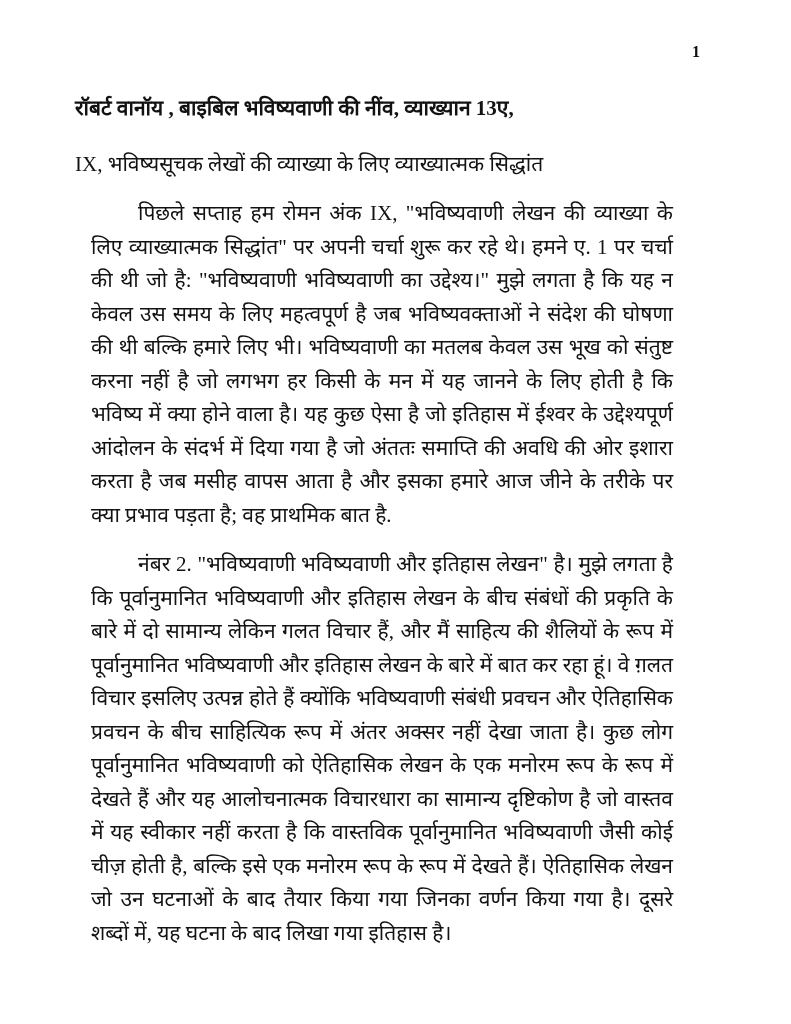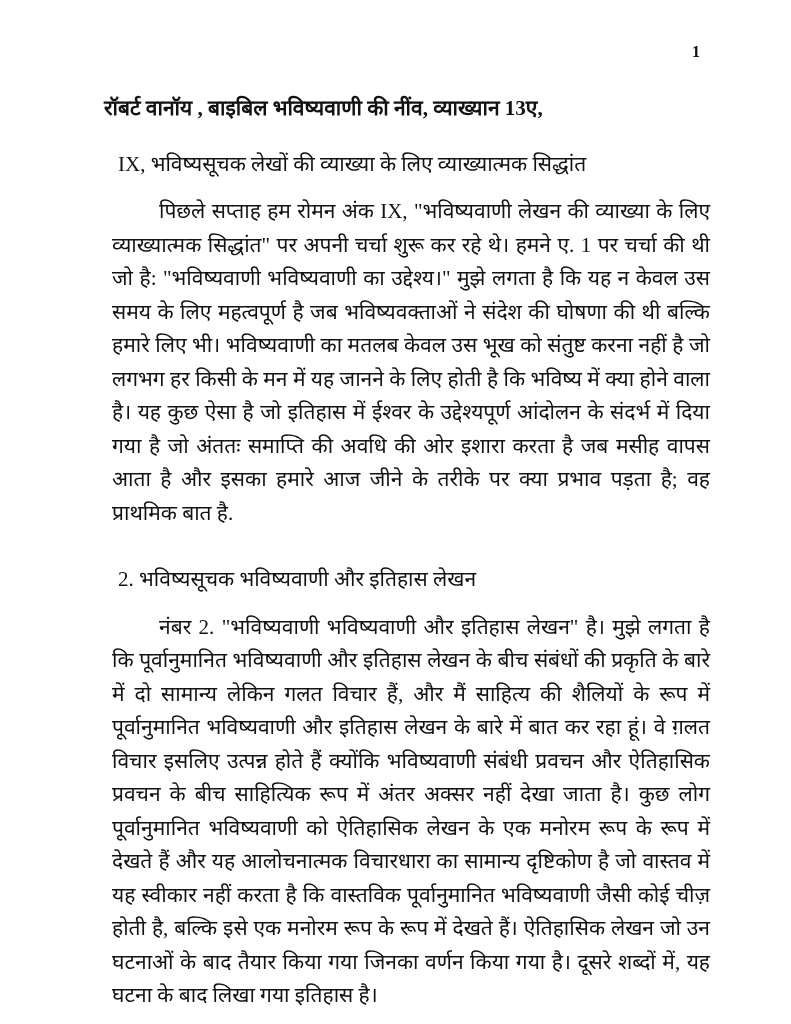--- a/index.html
+++ b/index.html
@@ -23,39 +23,39 @@
   .page-number {
     position: absolute;
     top: 43px;
     right: 91px;
     font-size: 16px;
     font-weight: 700;
     letter-spacing: 0;
   }
   .content {
     position: absolute;
-    left: 104px;
+    left: 75px;
     top: 92px;
     width: 614px;
     font-size: 21px;
     line-height: 33.5px;
     text-align: justify;
   }
   .title {
     margin: 0 0 22px 0;
     font-weight: 700;
     font-size: 21px;
     text-align: left;
   }
   .line {
-    margin: 14px;
+    margin: 0;
     text-align: left;
   }
   .para {
-    margin: 8px;
+    margin: 16px;
     text-indent: 47px;
   }
   .section-gap {
     margin-top: 33px;
   }
 </style>
 </head>
 <body>
 
 <div class="page">
@@ -64,19 +64,18 @@
 
   <div class="content">
 
     <p class="title">रॉबर्ट वानॉय , बाइबिल भविष्यवाणी की नींव, व्याख्यान 13ए,</p>
 
     <p class="line">IX, भविष्यसूचक लेखों की व्याख्या के लिए व्याख्यात्मक सिद्धांत</p>
 
 
     <p class="para">पिछले सप्ताह हम रोमन अंक IX, "भविष्यवाणी लेखन की व्याख्या के लिए व्याख्यात्मक सिद्धांत" पर अपनी चर्चा शुरू कर रहे थे। हमने ए. 1 पर चर्चा की थी जो है: "भविष्यवाणी भविष्यवाणी का उद्देश्य।" मुझे लगता है कि यह न केवल उस समय के लिए महत्वपूर्ण है जब भविष्यवक्ताओं ने संदेश की घोषणा की थी बल्कि हमारे लिए भी। भविष्यवाणी का मतलब केवल उस भूख को संतुष्ट करना नहीं है जो लगभग हर किसी के मन में यह जानने के लिए होती है कि भविष्य में क्या होने वाला है। यह कुछ ऐसा है जो इतिहास में ईश्वर के उद्देश्यपूर्ण आंदोलन के संदर्भ में दिया गया है जो अंततः समाप्ति की अवधि की ओर इशारा करता है जब मसीह वापस आता है और इसका हमारे आज जीने के तरीके पर क्या प्रभाव पड़ता है; वह प्राथमिक बात है.</p>
 
-    <p class="line section-gap">2. भविष्यसूचक भविष्यवाणी और इतिहास लेखन</p>
 
     <p class="para">नंबर 2. "भविष्यवाणी भविष्यवाणी और इतिहास लेखन" है। मुझे लगता है कि पूर्वानुमानित भविष्यवाणी और इतिहास लेखन के बीच संबंधों की प्रकृति के बारे में दो सामान्य लेकिन गलत विचार हैं, और मैं साहित्य की शैलियों के रूप में पूर्वानुमानित भविष्यवाणी और इतिहास लेखन के बारे में बात कर रहा हूं। वे ग़लत विचार इसलिए उत्पन्न होते हैं क्योंकि भविष्यवाणी संबंधी प्रवचन और ऐतिहासिक प्रवचन के बीच साहित्यिक रूप में अंतर अक्सर नहीं देखा जाता है। कुछ लोग पूर्वानुमानित भविष्यवाणी को ऐतिहासिक लेखन के एक मनोरम रूप के रूप में देखते हैं और यह आलोचनात्मक विचारधारा का सामान्य दृष्टिकोण है जो वास्तव में यह स्वीकार नहीं करता है कि वास्तविक पूर्वानुमानित भविष्यवाणी जैसी कोई चीज़ होती है, बल्कि इसे एक मनोरम रूप के रूप में देखते हैं। ऐतिहासिक लेखन जो उन घटनाओं के बाद तैयार किया गया जिनका वर्णन किया गया है। दूसरे शब्दों में, यह घटना के बाद लिखा गया इतिहास है।</p>
 
   </div>
 
 </div>
 
 </body></html>

